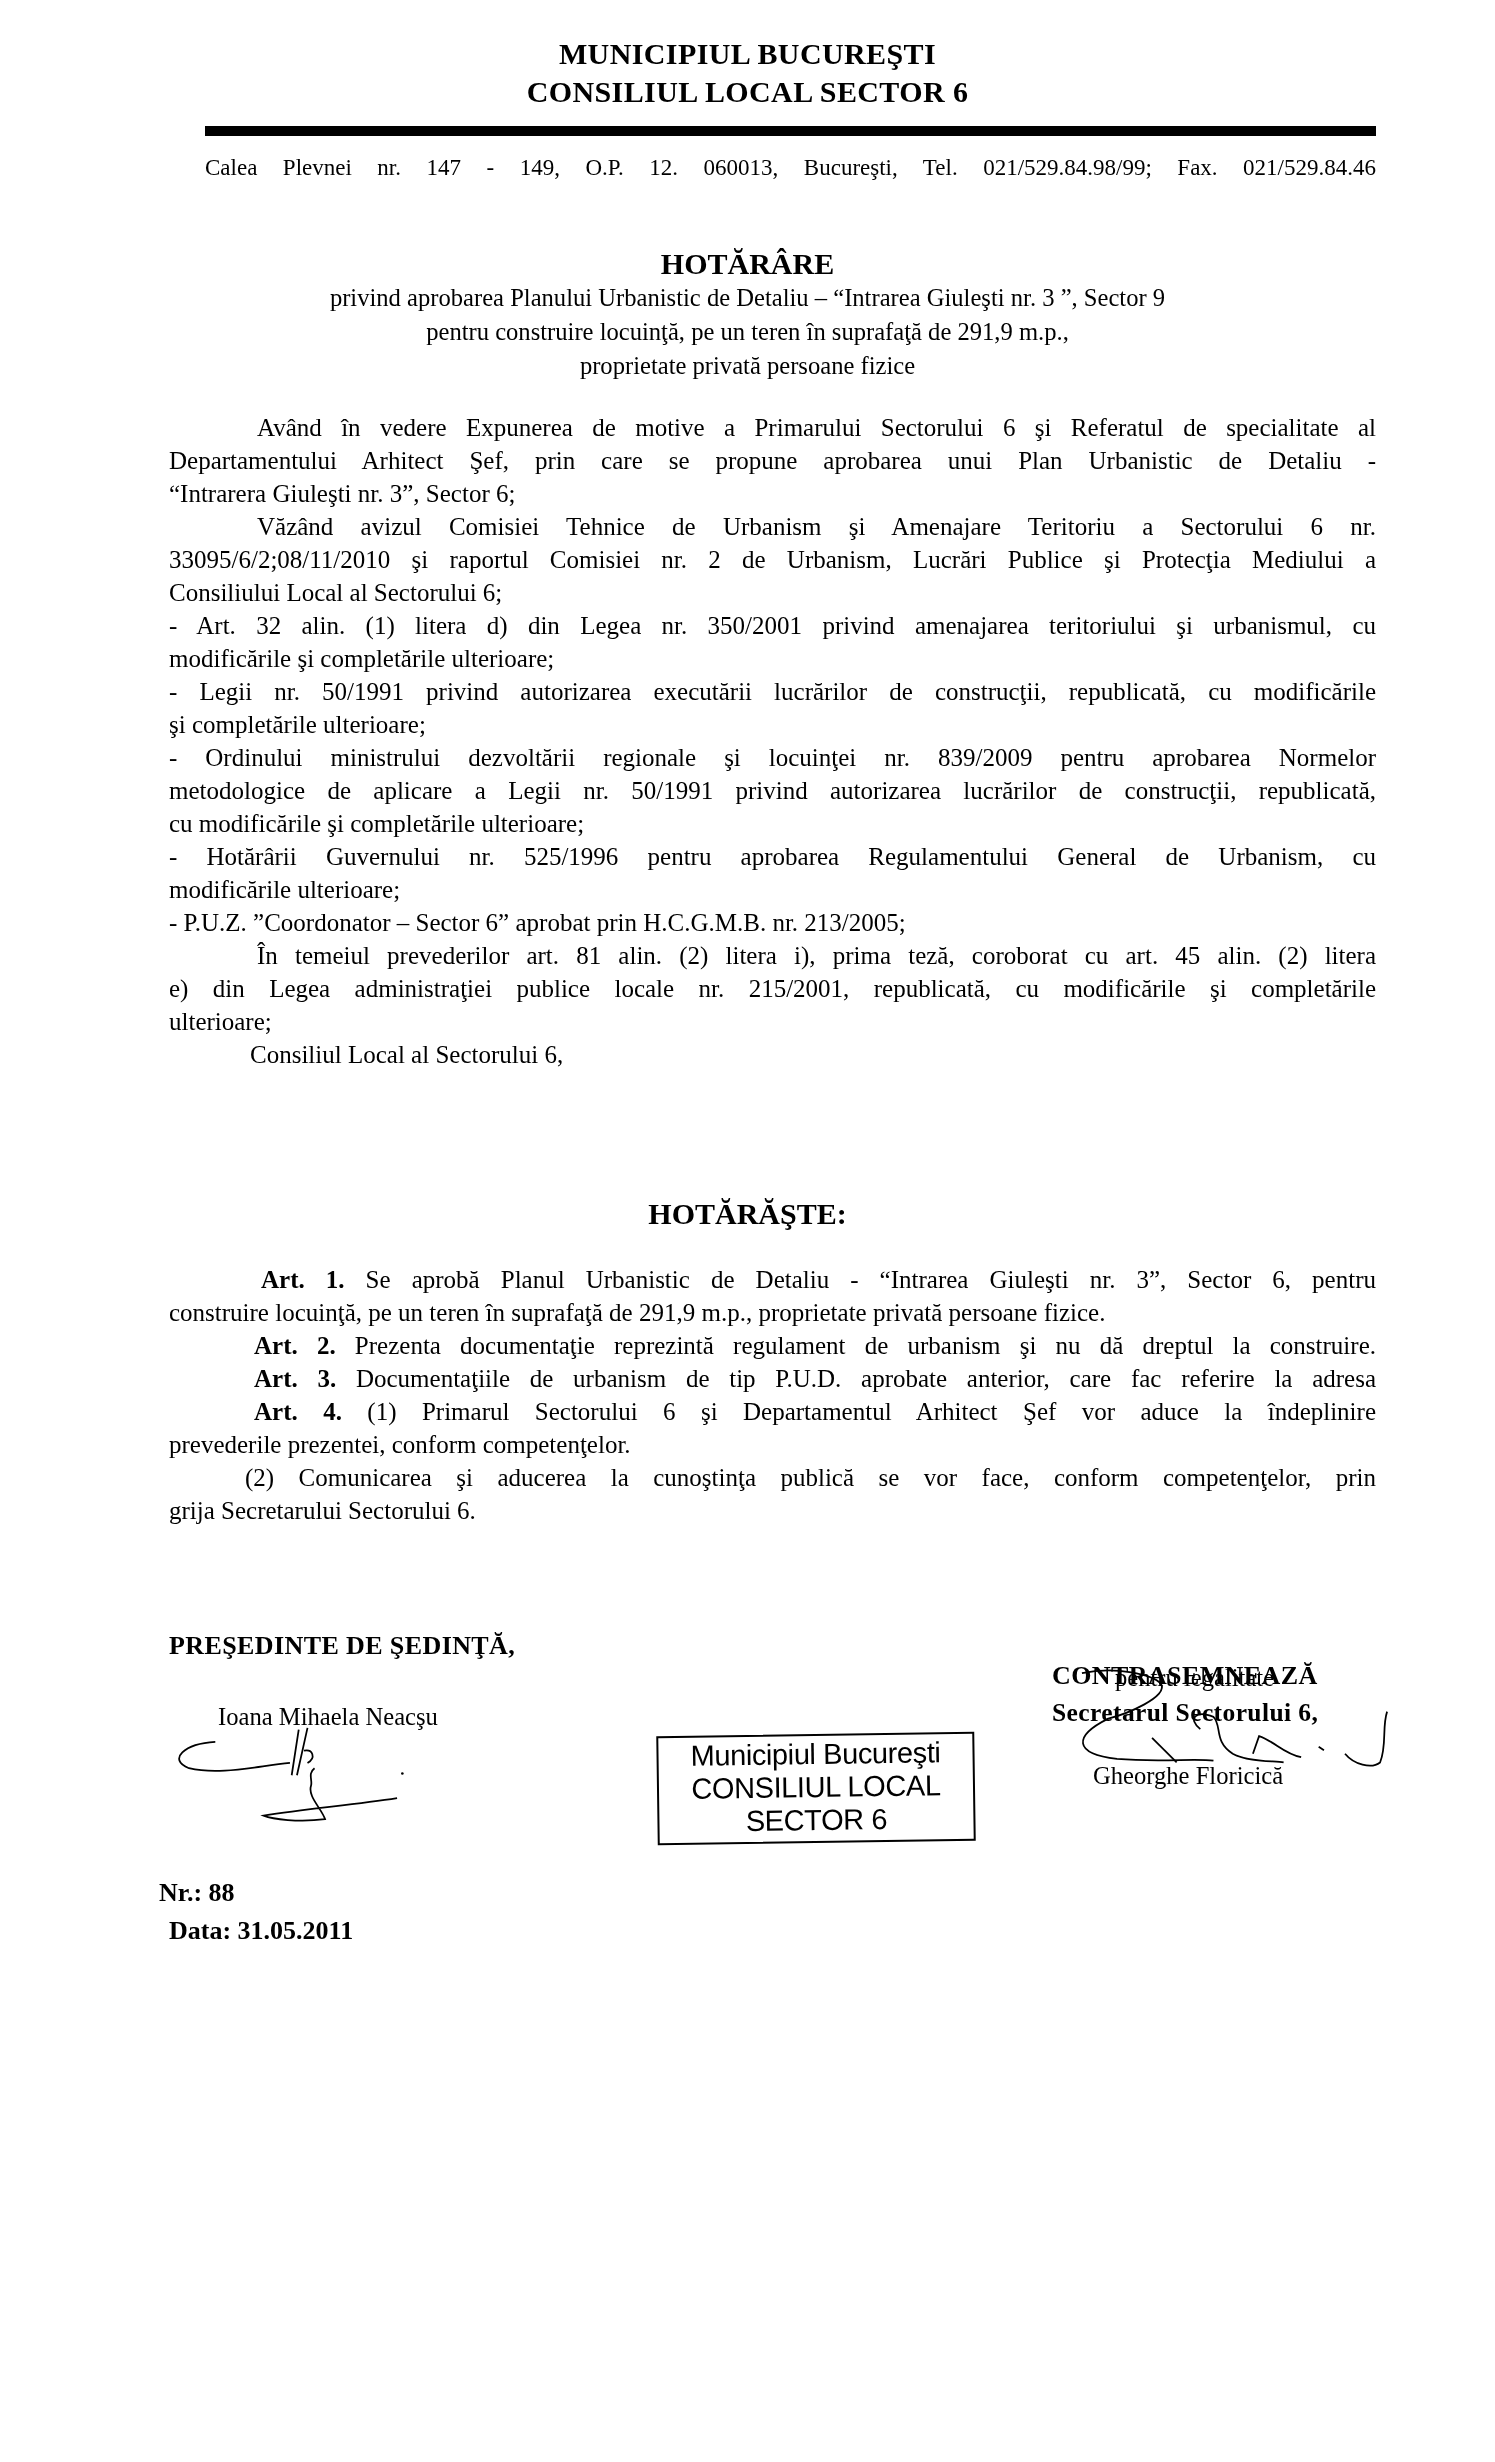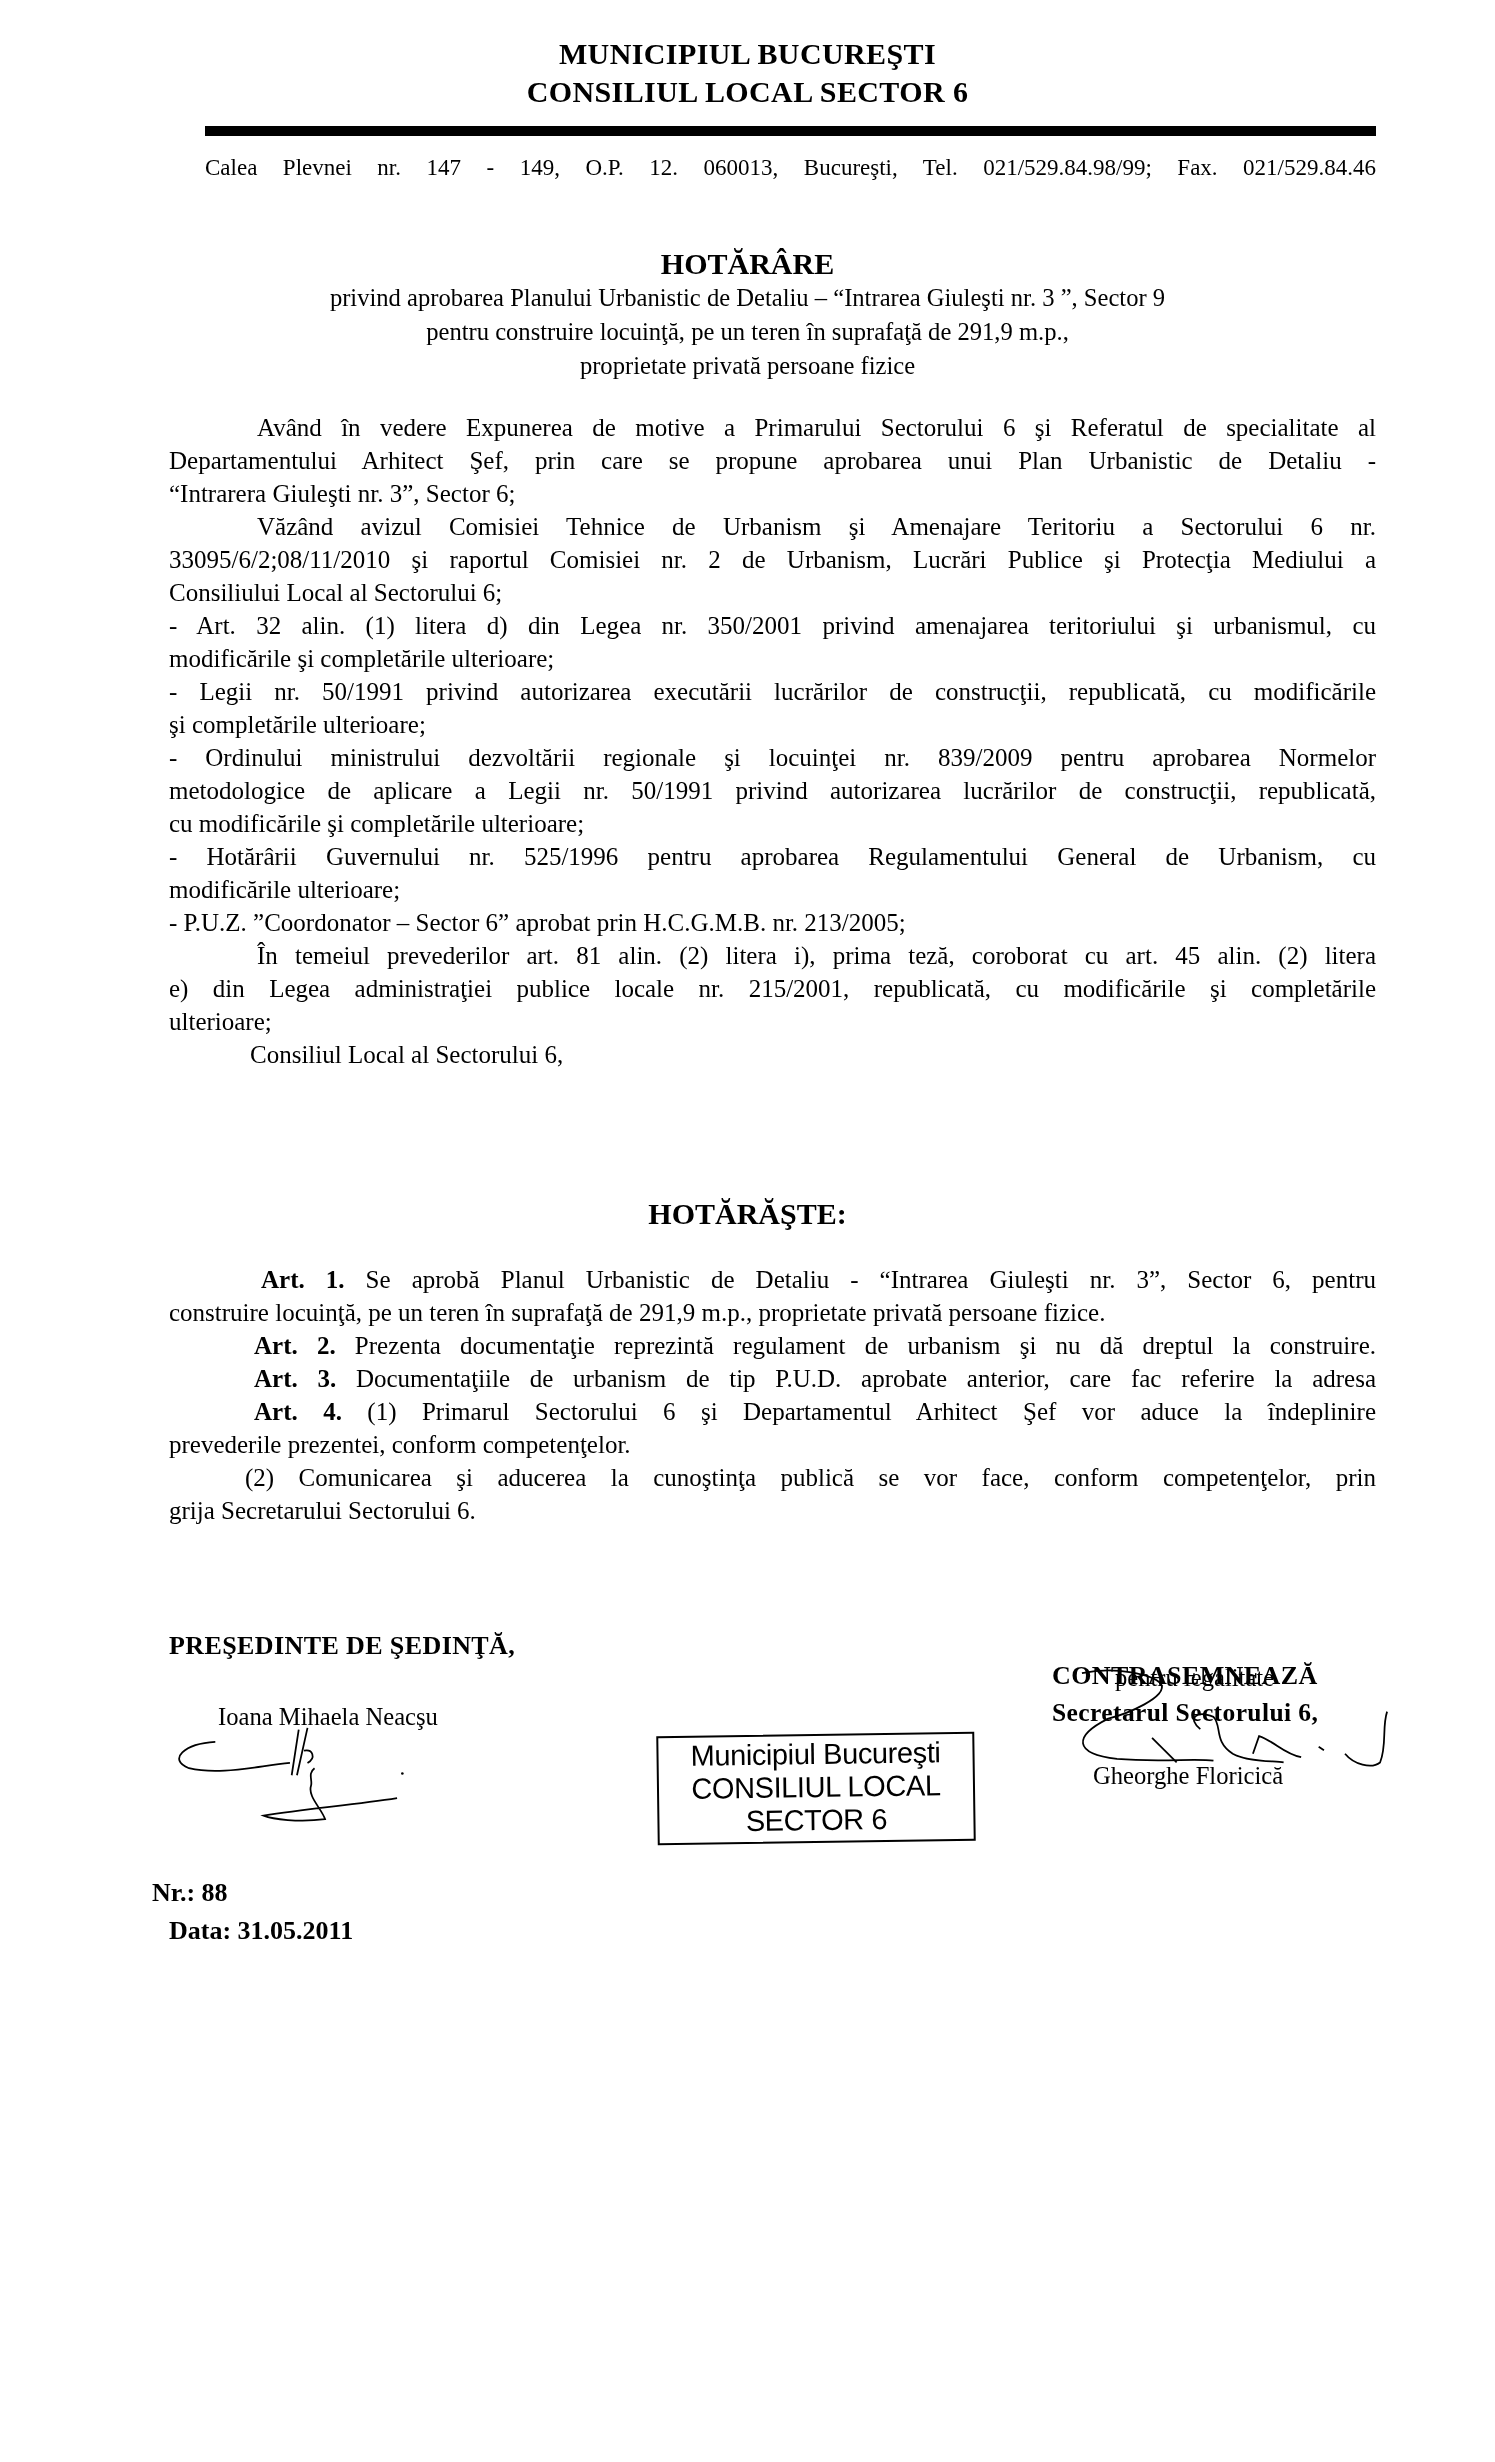--- a/index.html
+++ b/index.html
@@ -94,15 +94,15 @@
 <div class="abs sig-name" style="left:1115px; top:1662px;text-align:center;">pentru legalitate</div>
 <div class="abs sig-head" style="left:1052px; top:1696px; font-size:25.5px;">Secretarul Sectorului 6,</div>
 <div class="abs sig-name" style="left:1093px; top:1760px;">Gheorghe Floricică</div>
 <svg class="sig" style="left:1064px; top:1666px;" width="334" height="114" viewBox="0 0 380 130">
   <path d="M20 8 C60 0, 100 10, 110 20 C120 35, 70 55, 50 60 C10 80, 10 100, 60 106 C110 110, 150 105, 170 108" fill="none" stroke="#000" stroke-width="2"></path>
   <path d="M100 82 L128 110" fill="none" stroke="#000" stroke-width="2"></path>
   <path d="M155 72 C140 60, 150 50, 170 58 C180 68, 170 86, 192 100 C210 110, 240 108, 250 110" fill="none" stroke="#000" stroke-width="2"></path>
   <path d="M215 100 L222 80 C240 86, 250 100, 270 104 M290 92 L296 96 M320 100 C330 112, 350 118, 360 110 C368 90, 362 70, 368 52" fill="none" stroke="#000" stroke-width="2"></path>
 </svg>
 
-<div class="abs meta" style="left:152px; top:1875px;text-align:right;">Nr.: 88</div>
+<div class="abs meta" style="left:159px; top:1875px;text-align:right;">Nr.: 88</div>
 <div class="abs meta" style="left:169px; top:1913px;">Data: 31.05.2011</div>
 
 
 </body></html>

